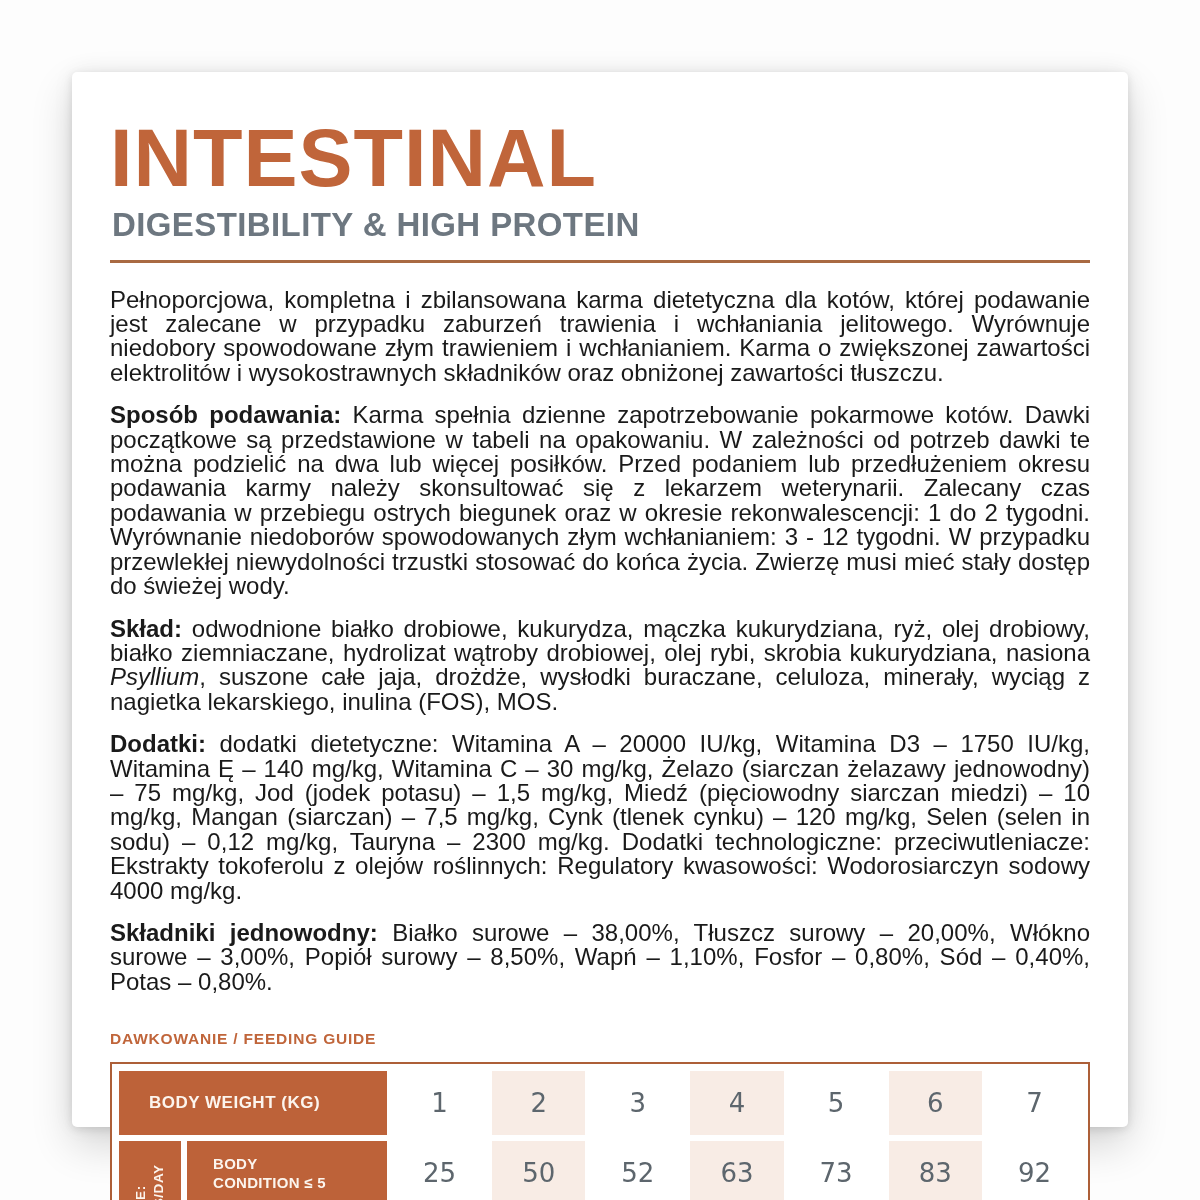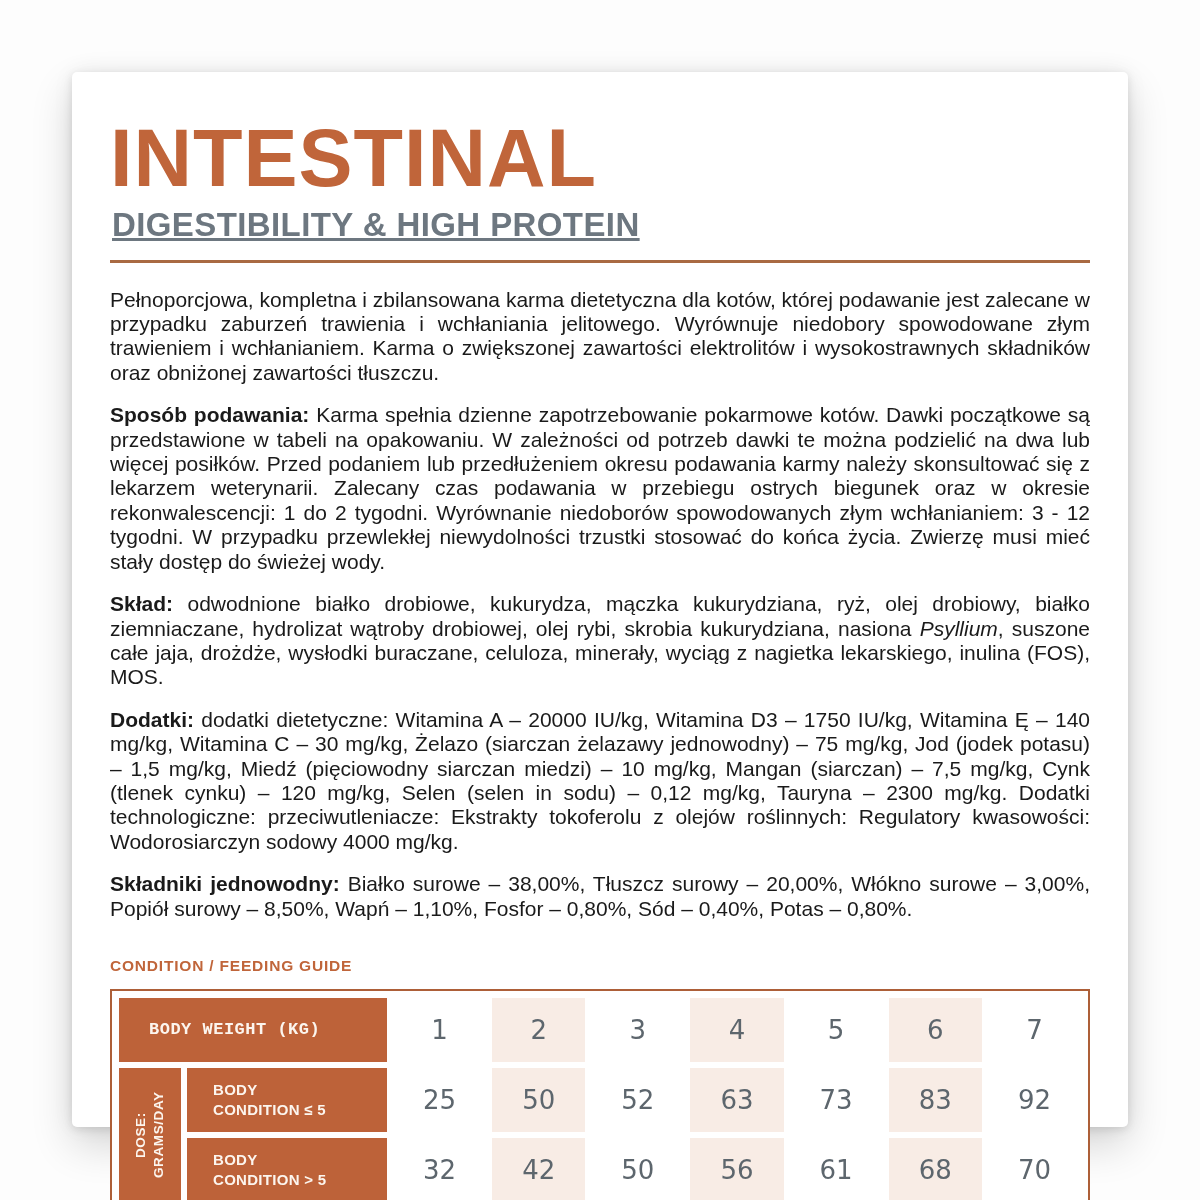--- a/index.html
+++ b/index.html
@@ -22,45 +22,45 @@
     background:#ffffff;border-radius:5px;box-sizing:border-box;
     padding:46px 38px 8px 38px;
     box-shadow:0 2px 8px rgba(0,0,0,.10),0 18px 42px rgba(0,0,0,.16),0 0 22px rgba(0,0,0,.06);
   }
   h1.title{
     margin:0;color:var(--accent-orange);
     font-size:81px;line-height:1;font-weight:800;letter-spacing:1px;
   }
   h2.subtitle{
     margin:9px 0 0 2px;color:var(--subtitle-gray);
-    font-size:33px;line-height:1.05;font-weight:600;letter-spacing:.4px;text-decoration:underline;
+    font-size:33px;line-height:1.05;font-weight:600;letter-spacing:.4px;
   }
   .rule{height:3px;background:var(--rule-orange);margin-top:17px;}
   #paragraphs{margin-top:25px;}
   #paragraphs p{
     margin:18px 0 12px 0;color:var(--body-text);
-    font-size:21px;line-height:24.4px;text-align:justify;
+    font-size:24px;line-height:24.4px;text-align:justify;
   }
   #paragraphs strong{font-weight:bold;}
   #paragraphs em{font-style:italic;}
   .fg-title{
     margin-top:36px;color:var(--accent-orange);
     font-size:15.5px;font-weight:bold;letter-spacing:.8px;
   }
   .fg-table{
     margin-top:14px;border:2px solid var(--table-border);
     padding:7px;display:grid;box-sizing:border-box;
     grid-template-columns:62px 200px repeat(7,1fr);
     grid-template-rows:64px 64px 64px;gap:6px;background:#fff;
   }
   .cell{display:flex;align-items:center;justify-content:center;box-sizing:border-box;}
   .orange{
     background:var(--table-orange);color:#fcf5ee;font-weight:bold;
   }
-  .head-label{justify-content:flex-start;padding-left:30px;font-size:17px;letter-spacing:.5px;font-family:Liberation Mono, monospace;}
+  .head-label{justify-content:flex-start;padding-left:30px;font-size:17px;letter-spacing:.5px;}
   .cond{justify-content:flex-start;padding-left:26px;font-size:15px;line-height:1.3;letter-spacing:.3px;}
   .dose{
     writing-mode:vertical-rl;transform:rotate(180deg);
     font-size:13.5px;letter-spacing:.6px;line-height:1.35;text-align:center;
   }
   .num{
     font-family:"DejaVu Sans",sans-serif;
     font-size:26px;color:var(--value-gray);
   }
   .beige{background:var(--beige);}
@@ -74,21 +74,21 @@
   <div class="rule"></div>
 
   <div id="paragraphs">
       <p><span>Pełnoporcjowa, kompletna i zbilansowana karma dietetyczna dla kotów, której podawanie jest zalecane w przypadku zaburzeń trawienia i wchłaniania jelitowego. Wyrównuje niedobory spowodowane złym trawieniem i wchłanianiem. Karma o zwiększonej zawartości elektrolitów i wysokostrawnych składników oraz obniżonej zawartości tłuszczu.</span></p>
       <p><strong>Sposób podawania:</strong><span> Karma spełnia dzienne zapotrzebowanie pokarmowe kotów. Dawki początkowe są przedstawione w tabeli na opakowaniu. W zależności od potrzeb dawki te można podzielić na dwa lub więcej posiłków. Przed podaniem lub przedłużeniem okresu podawania karmy należy skonsultować się z lekarzem weterynarii. Zalecany czas podawania w przebiegu ostrych biegunek oraz w okresie rekonwalescencji: 1 do 2 tygodni. Wyrównanie niedoborów spowodowanych złym wchłanianiem: 3 - 12 tygodni. W przypadku przewlekłej niewydolności trzustki stosować do końca życia. Zwierzę musi mieć stały dostęp do świeżej wody.</span></p>
       <p><strong>Skład:</strong><span> odwodnione białko drobiowe, kukurydza, mączka kukurydziana, ryż, olej drobiowy, białko ziemniaczane, hydrolizat wątroby drobiowej, olej rybi, skrobia kukurydziana, nasiona </span><em>Psyllium</em><span>, suszone całe jaja, drożdże, wysłodki buraczane, celuloza, minerały, wyciąg z nagietka lekarskiego, inulina (FOS), MOS.</span></p>
       <p><strong>Dodatki:</strong><span> dodatki dietetyczne: Witamina A – 20000 IU/kg, Witamina D3 – 1750 IU/kg, Witamina Ę – 140 mg/kg, Witamina C – 30 mg/kg, Żelazo (siarczan żelazawy jednowodny) – 75 mg/kg, Jod (jodek potasu) – 1,5 mg/kg, Miedź (pięciowodny siarczan miedzi) – 10 mg/kg, Mangan (siarczan) – 7,5 mg/kg, Cynk (tlenek cynku) – 120 mg/kg, Selen (selen in sodu) – 0,12 mg/kg, Tauryna – 2300 mg/kg. Dodatki technologiczne: przeciwutleniacze: Ekstrakty tokoferolu z olejów roślinnych: Regulatory kwasowości: Wodorosiarczyn sodowy 4000 mg/kg.</span></p>
       <p><strong>Składniki jednowodny:</strong><span> Białko surowe – 38,00%, Tłuszcz surowy – 20,00%, Włókno surowe – 3,00%, Popiół surowy – 8,50%, Wapń – 1,10%, Fosfor – 0,80%, Sód – 0,40%, Potas – 0,80%.</span></p>
     </div>
 
-  <div class="fg-title">CONDITION / FEEDING GUIDE</div>
+  <div class="fg-title">DAWKOWANIE / FEEDING GUIDE</div>
 
   <div class="fg-table" id="fg-table">
       <div class="cell orange head-label" style="grid-area: 1 / 1 / auto / 3;">BODY WEIGHT (KG)</div>
       <div class="cell num" style="grid-area: 1 / 3;">1</div>
       <div class="cell num beige" style="grid-area: 1 / 4;">2</div>
       <div class="cell num" style="grid-area: 1 / 5;">3</div>
       <div class="cell num beige" style="grid-area: 1 / 6;">4</div>
       <div class="cell num" style="grid-area: 1 / 7;">5</div>
       <div class="cell num beige" style="grid-area: 1 / 8;">6</div>
       <div class="cell num" style="grid-area: 1 / 9;">7</div>

